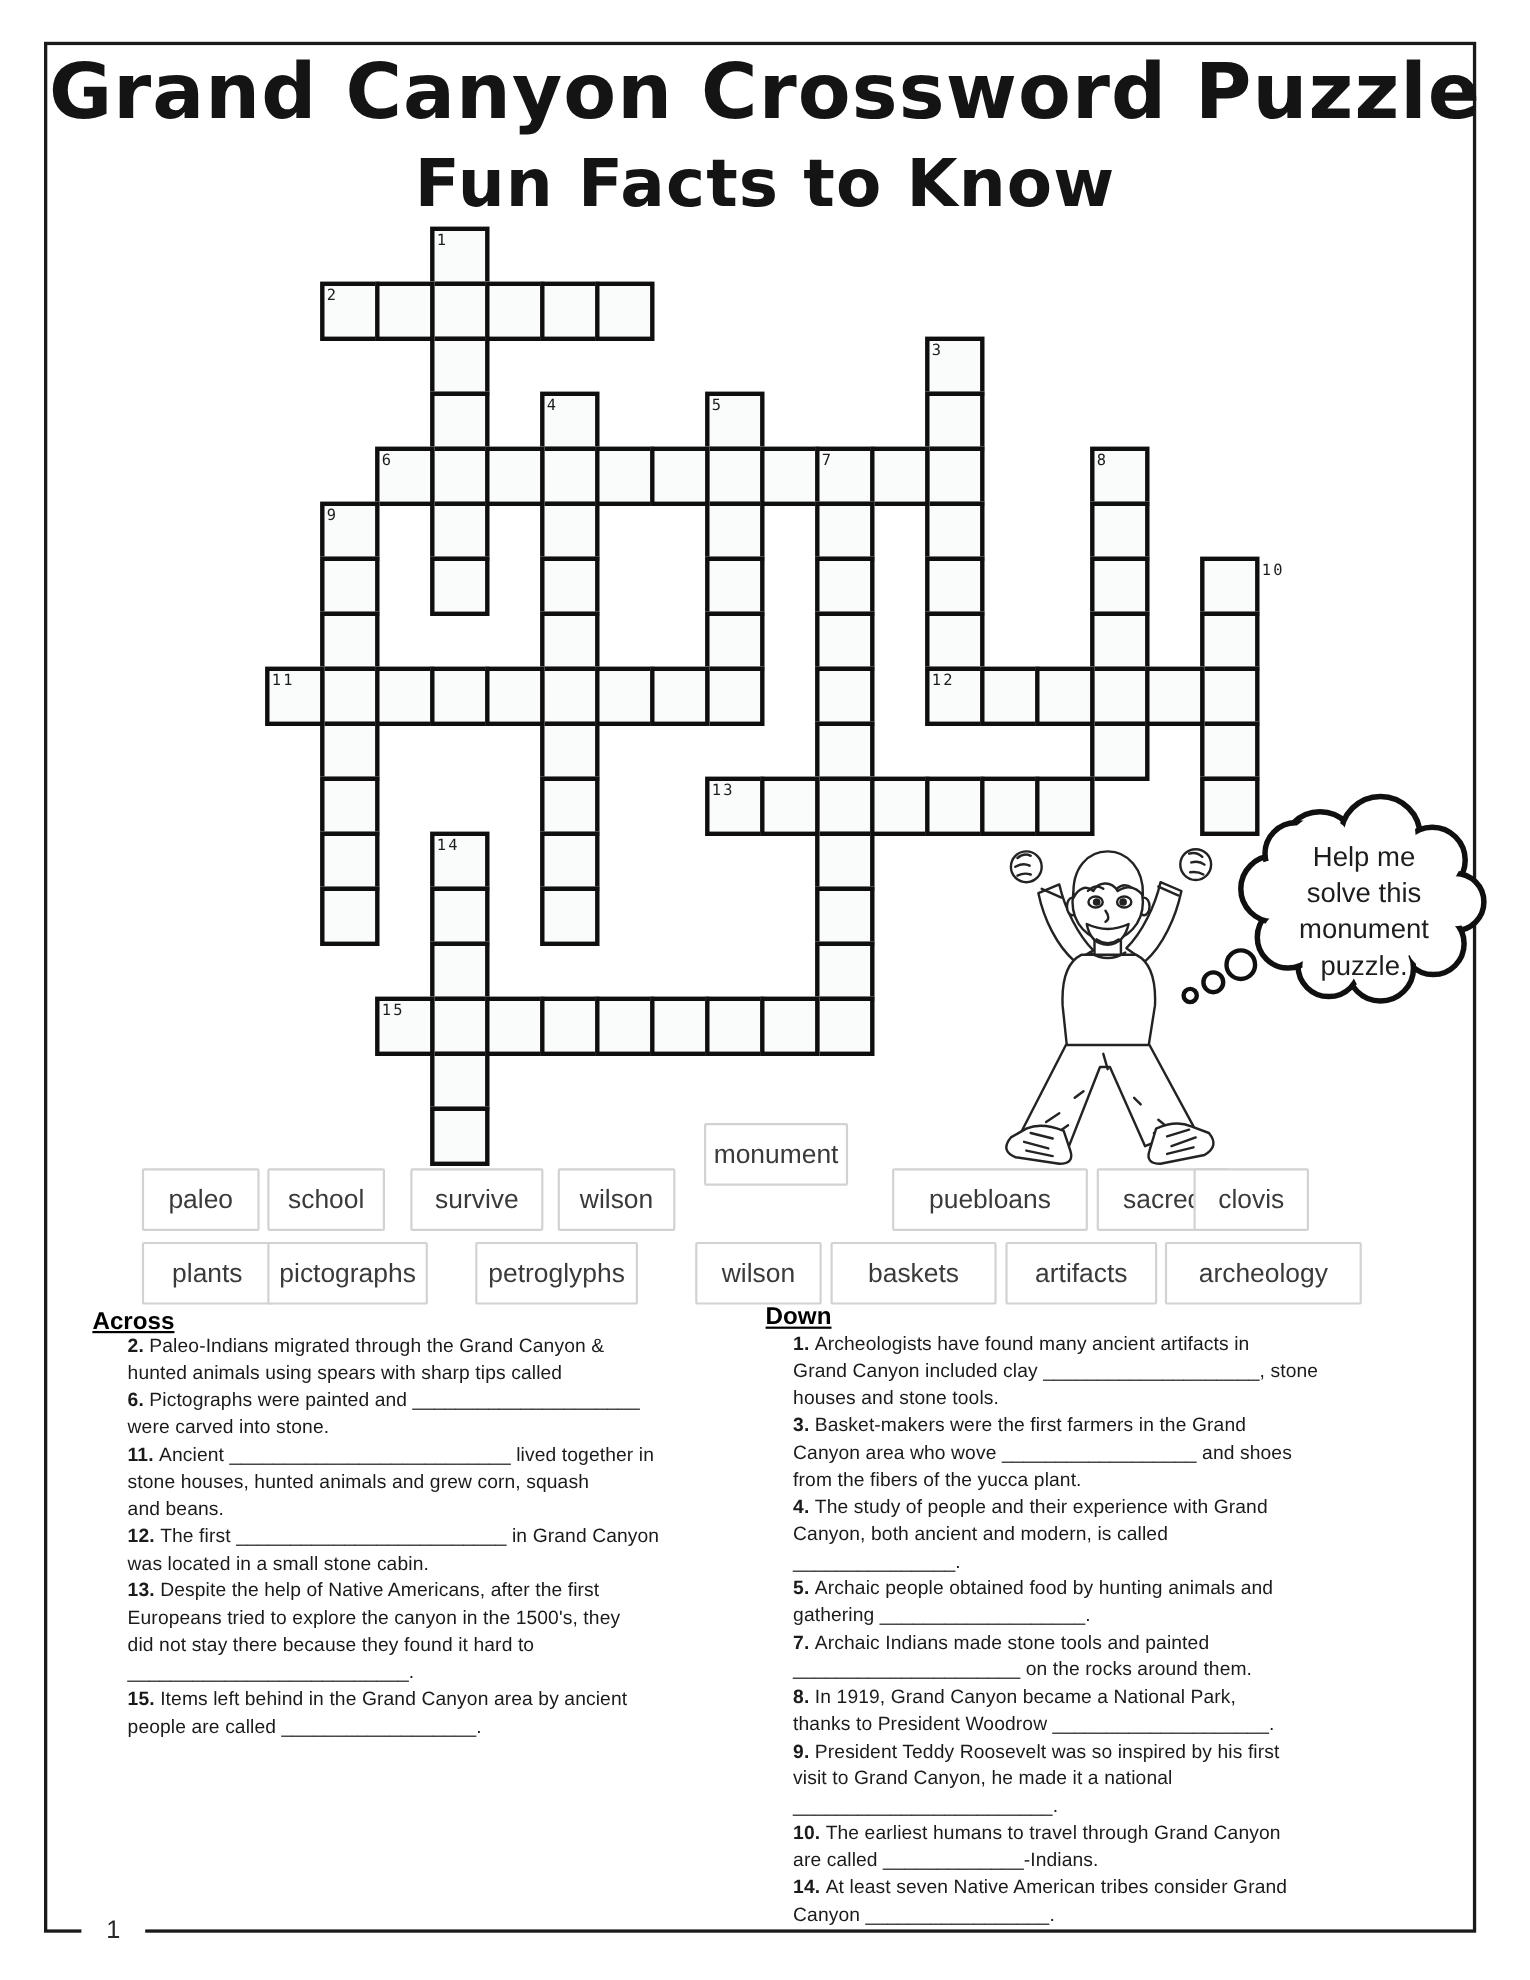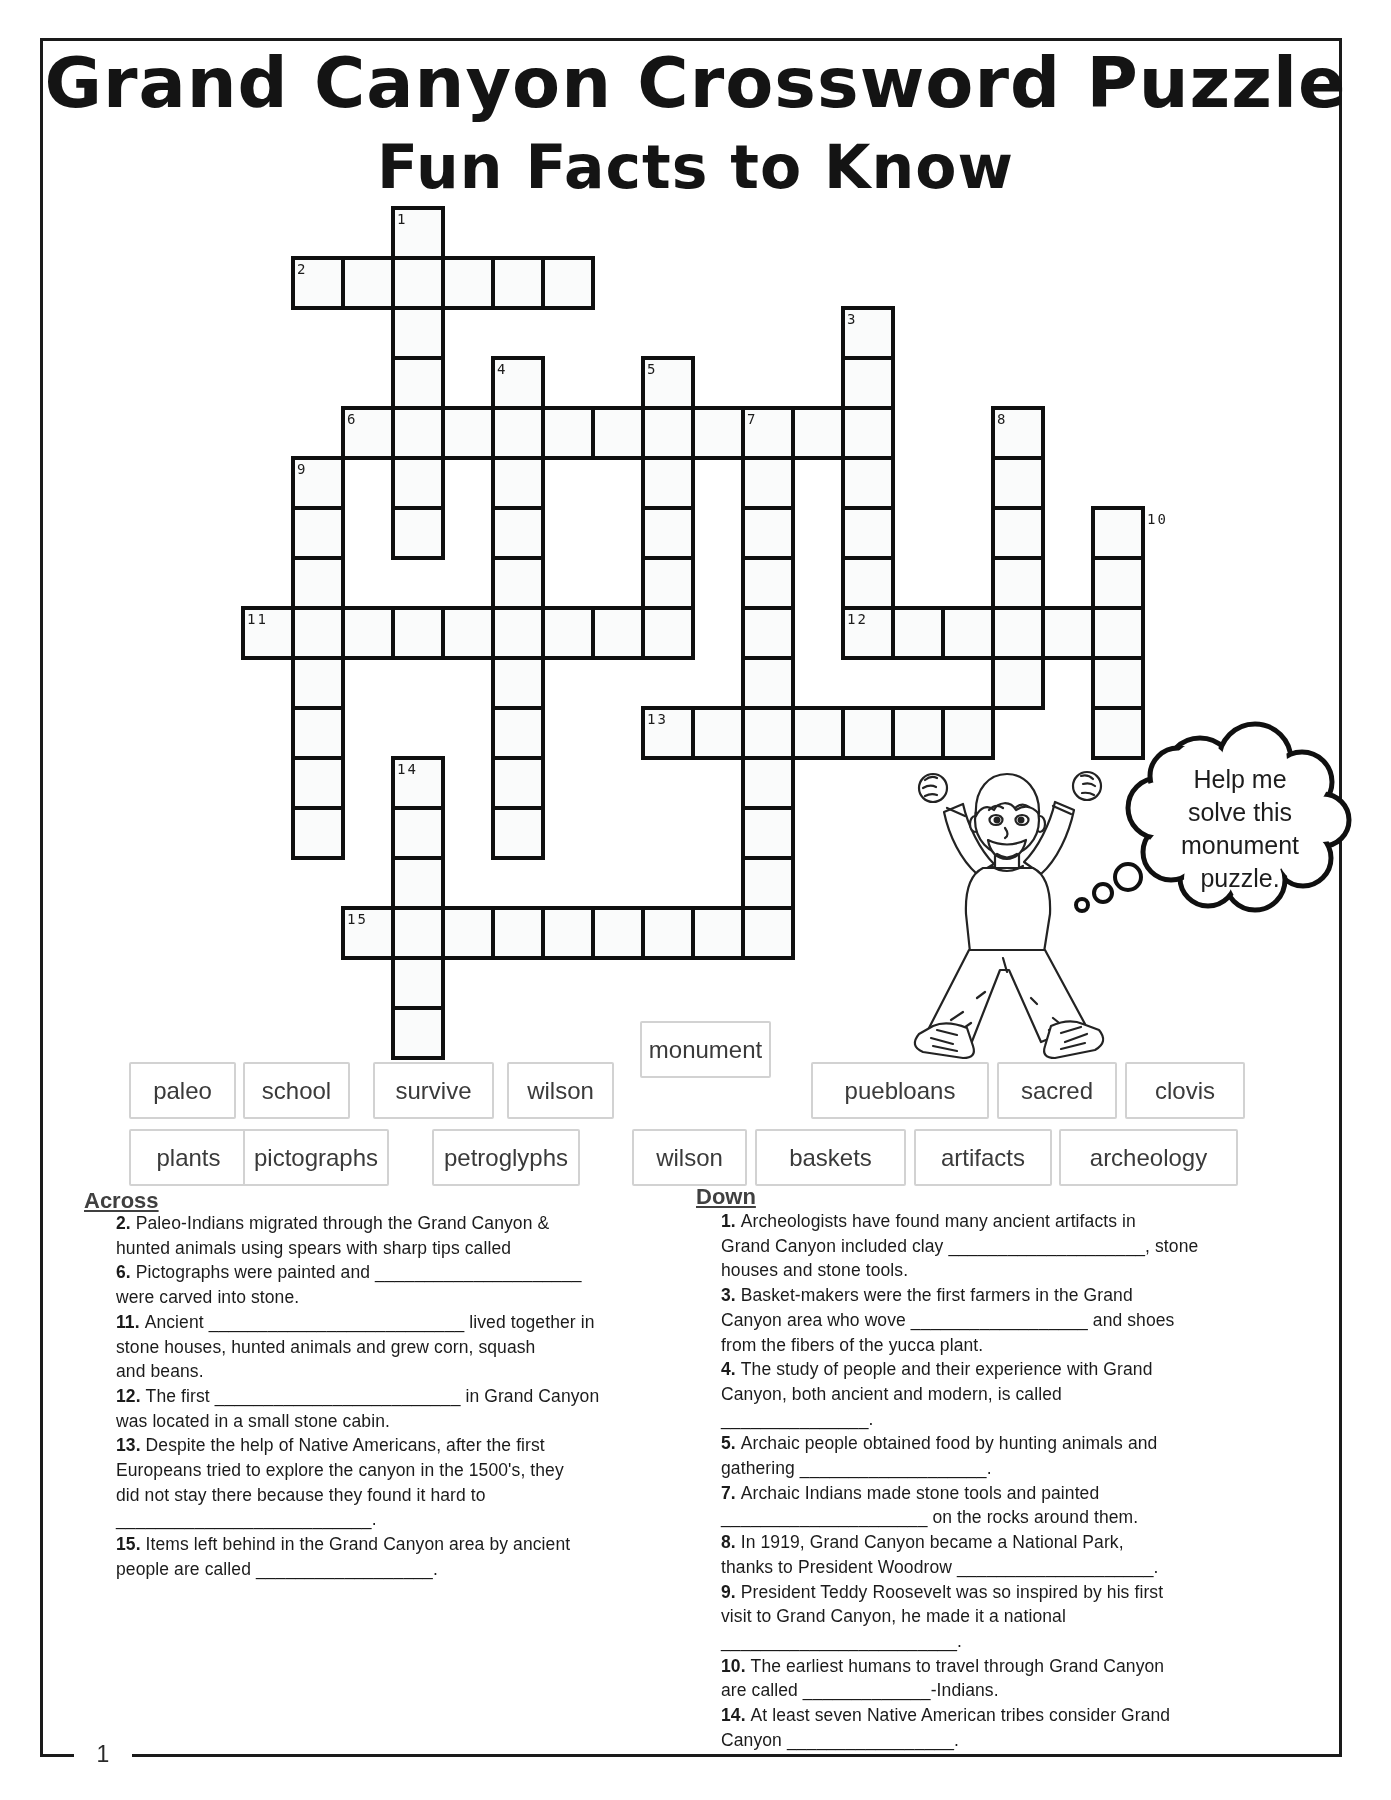--- a/index.html
+++ b/index.html
@@ -14,21 +14,21 @@
           font-family:"DejaVu Sans",sans-serif;font-weight:bold;font-size:60px;
           letter-spacing:1px;color:#141414;white-space:nowrap;}
   .cell{position:absolute;width:54px;height:54px;border:4px solid #0f0f0f;
         background:#fafbfb;box-sizing:border-box;}
   .cellnum{position:absolute;font-family:"DejaVu Sans Mono",monospace;
            font-size:14px;letter-spacing:2px;color:#1d1d1d;line-height:1;z-index:3;}
   .wb{position:absolute;height:57px;border:2px solid #d2d2d2;border-radius:2px;
       background:#fff;color:#3a3a3a;font-size:24px;display:flex;align-items:center;
       justify-content:center;box-sizing:border-box;white-space:nowrap;}
   .sect{position:absolute;font-size:22px;font-weight:bold;text-decoration:underline;
-        color:#404040;}
+        color:#000000;}
   .clues{position:absolute;font-size:17.5px;line-height:24.7px;color:#1b1b1b;
          letter-spacing:0.1px;}
   .clue .num{font-weight:bold;}
   .cl-line{white-space:pre;min-height:24.7px;}
   .bubble-text{position:absolute;left:1148px;top:763px;width:184px;text-align:center;
                font-size:25px;line-height:33px;color:#1d1d1d;font-weight:500;z-index:5;}
   .numgap{position:absolute;left:74px;top:1742px;width:58px;height:28px;background:#fff;}
   .pagenum{position:absolute;left:84px;top:1741px;width:38px;text-align:center;
            font-size:23px;color:#2a2a2a;}
   svg{position:absolute;overflow:visible;}
@@ -238,21 +238,21 @@
   </div>
 
   <div id="wordbank">
       <div class="wb" style="left: 129px; width: 107px; top: 1062px;">paleo</div>
       <div class="wb" style="left: 243px; width: 107px; top: 1062px;">school</div>
       <div class="wb" style="left: 373px; width: 121px; top: 1062px;">survive</div>
       <div class="wb" style="left: 507px; width: 107px; top: 1062px;">wilson</div>
       <div class="wb" style="left: 640px; width: 131px; top: 1021px;">monument</div>
       <div class="wb" style="left: 811px; width: 178px; top: 1062px;">puebloans</div>
       <div class="wb" style="left: 997px; width: 120px; top: 1062px;">sacred</div>
-      <div class="wb" style="left: 1125px; width: 120px; top: 1062px;">clovis</div>
+      <div class="wb" style="left: 1085px; width: 105px; top: 1062px;">clovis</div>
       <div class="wb" style="left: 129px; width: 119px; top: 1129px;">plants</div>
       <div class="wb" style="left: 243px; width: 146px; top: 1129px;">pictographs</div>
       <div class="wb" style="left: 432px; width: 148px; top: 1129px;">petroglyphs</div>
       <div class="wb" style="left: 632px; width: 115px; top: 1129px;">wilson</div>
       <div class="wb" style="left: 755px; width: 151px; top: 1129px;">baskets</div>
       <div class="wb" style="left: 914px; width: 138px; top: 1129px;">artifacts</div>
       <div class="wb" style="left: 1059px; width: 179px; top: 1129px;">archeology</div>
     </div>
 
   <div class="sect" style="left:84px;top:1188px;">Across</div>

